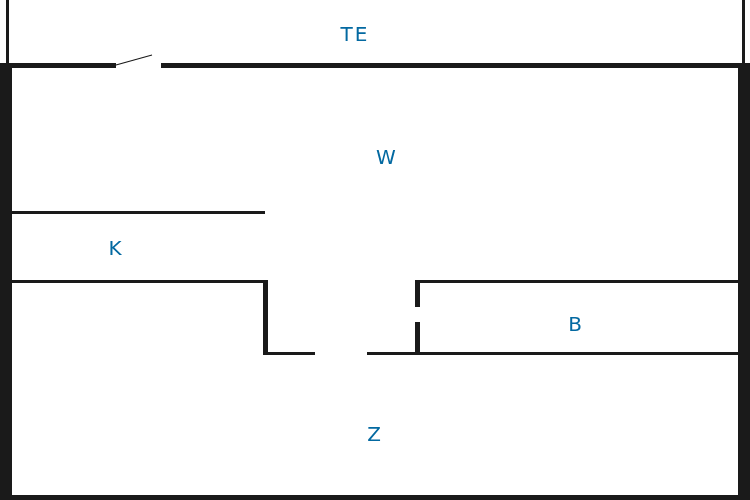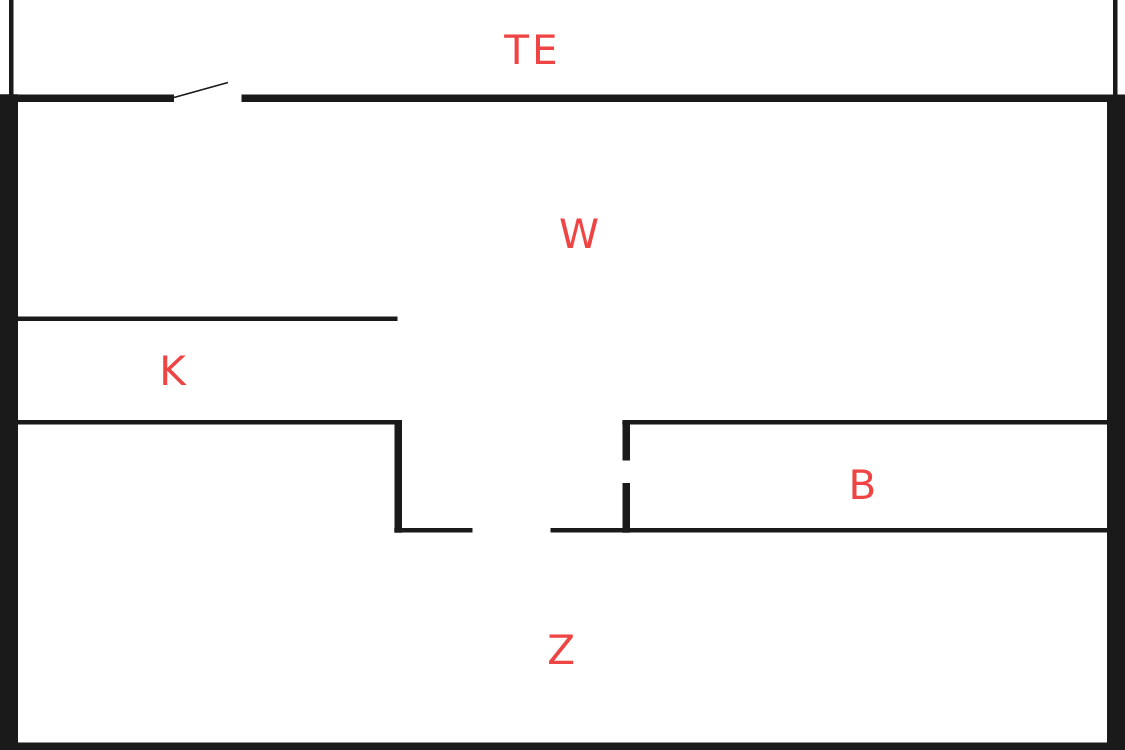--- a/index.html
+++ b/index.html
@@ -1,18 +1,18 @@
 <!DOCTYPE html>
 <html><head>
 <meta charset="utf-8">
 <style>
   html, body { margin: 0; padding: 0; background: #ffffff; }
   body { width: 750px; height: 500px; position: relative; overflow: hidden; font-family: "Liberation Sans", sans-serif; }
   .wall { position: absolute; background: #1a1a1a; }
-  .label { position: absolute; font-family: "DejaVu Sans", sans-serif; font-size: 27px; color: #ef4444; letter-spacing: 2px; transform: translate(-50%, -50%); }
+  .label { position: absolute; font-family: "DejaVu Sans", sans-serif; font-size: 20px; color: #0369a1; letter-spacing: 2px; transform: translate(-50%, -50%); }
   svg.door { position: absolute; left: 0; top: 0; }
 </style>
 </head>
 <body>
 
 <div>
 
   <div class="wall" style="left:6px;top:0;width:3px;height:65px;"></div>
   <div class="wall" style="left:742px;top:0;width:3px;height:65px;"></div>
 

